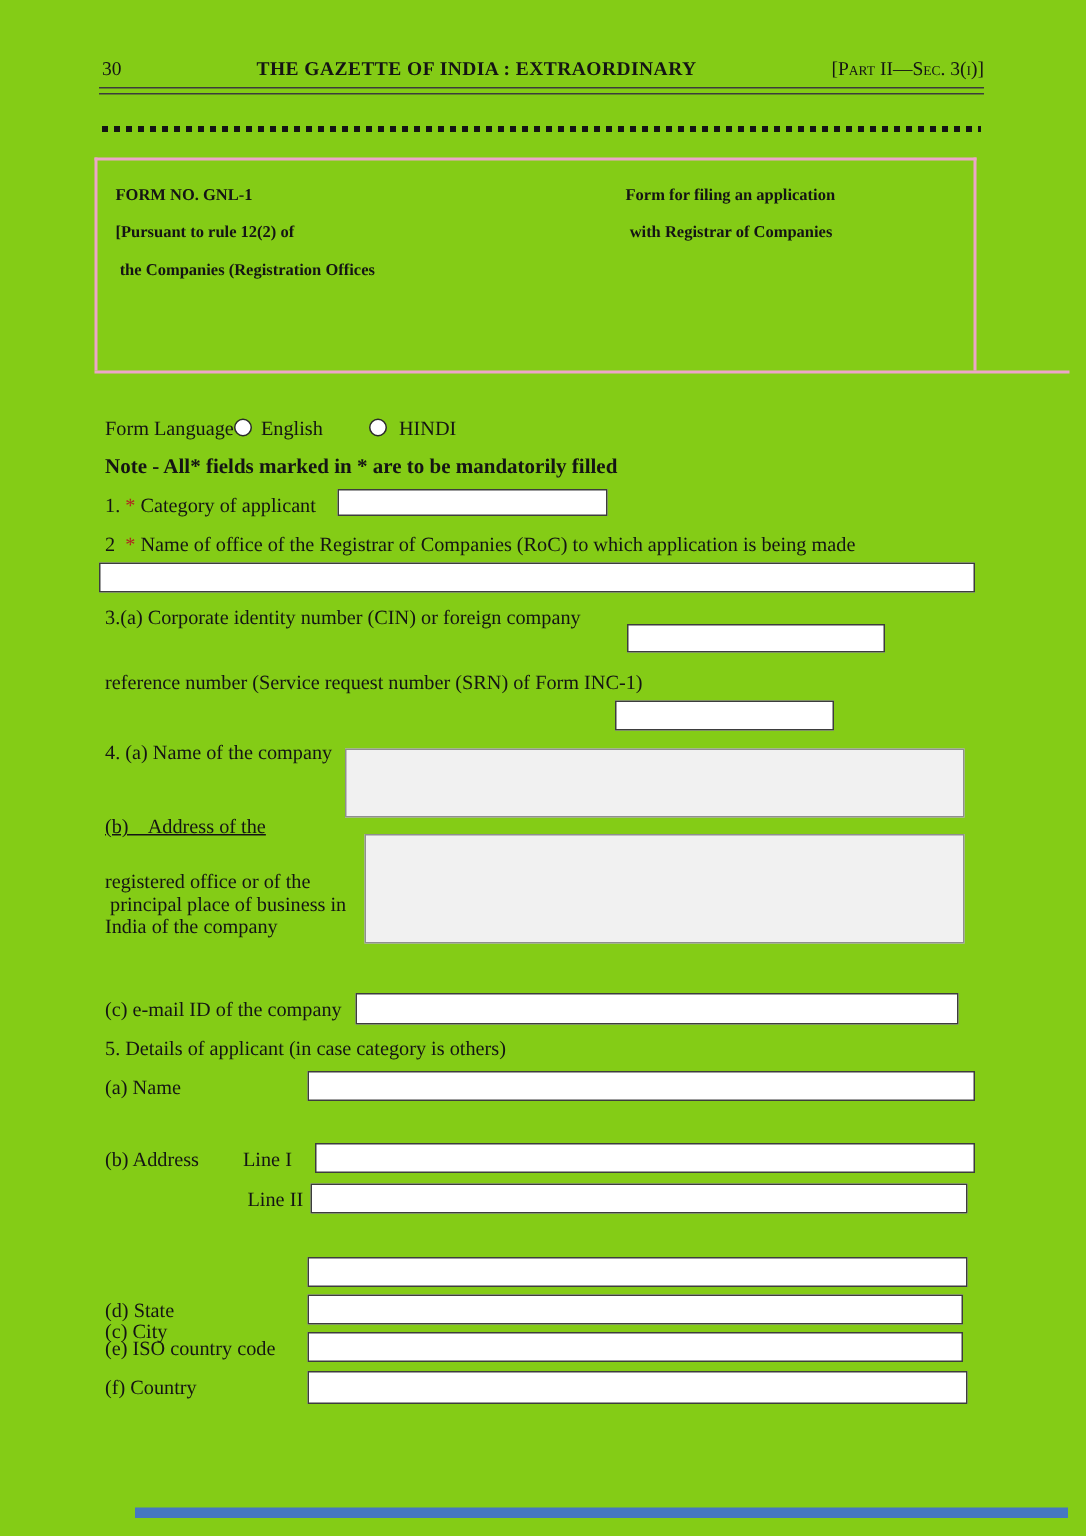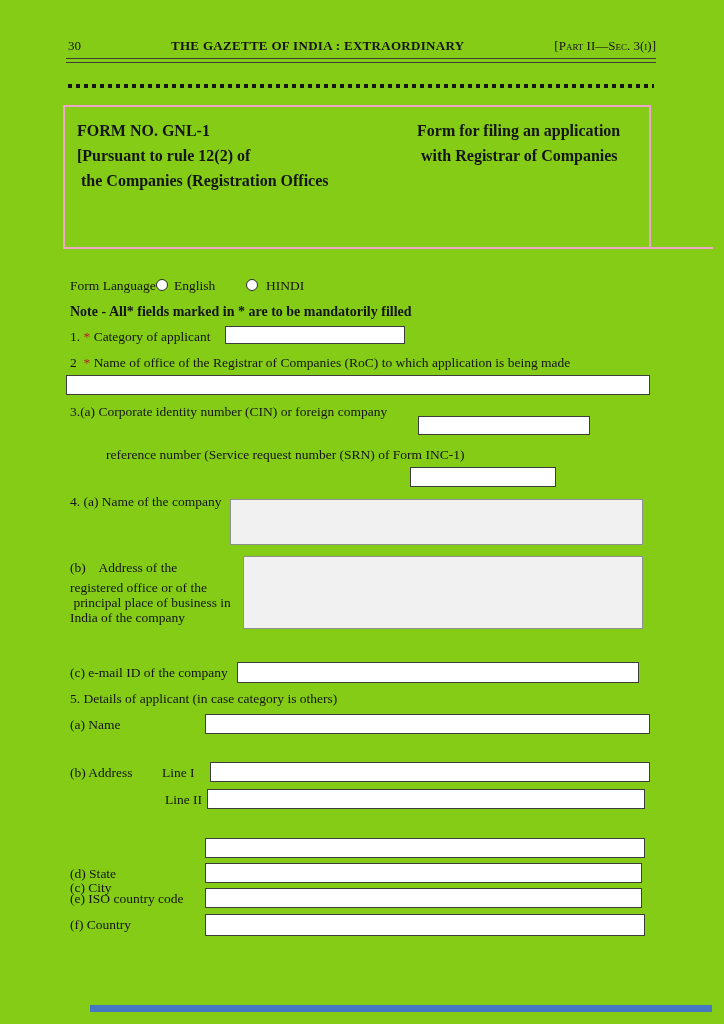--- a/index.html
+++ b/index.html
@@ -18,21 +18,21 @@
   .hdr-part { font-size:13px; font-variant:small-caps; }
   .dbl-rule { left:66px; top:58px; width:590px; height:3px;
               border-top:1px solid #3c3c3c; border-bottom:1px solid #3c3c3c; }
   .dots { left:68px; top:84px; width:586px; height:4px;
           background-image:repeating-linear-gradient(to right,#141414 0 4px,transparent 4px 8px); }
 
   
   .pink-box { left:63px; top:105px; width:584px; height:140px;
               border:2px solid #eda6c9; border-bottom:none; }
   .pink-bottom { left:63px; top:247px; width:650px; height:2px; background:#eda6c9; }
-  .fb-line { line-height:25px; font-weight:bold; font-size:16px; white-space:pre-wrap; }
+  .fb-line { line-height:25px; font-weight:bold; font-size:11px; white-space:pre-wrap; }
   .fb-left  { position:absolute; left:12px; top:11px; }
   .fb-right { position:absolute; left:352px; top:11px; }
 
   
   .radio { position:absolute; width:12px; height:12px; border:1px solid #2a2a2a;
            border-radius:50%; background:#fff; box-sizing:border-box; cursor:pointer; }
 
   .note { font-weight:bold; font-size:14px; }
   .star { color:#b22222; }
 
@@ -82,29 +82,29 @@
 
   <div class="abs note" style="left:70px; top:304px;">Note - All* fields marked in * are to be mandatorily filled</div>
 
   <div class="lbl" style="left:70px; top:329px;"><span>1. </span><span class="star">*</span><span> Category of applicant</span></div>
   <input type="text" class="tin" style="left: 225px; top: 326px; width: 180px; height: 18px;" value="">
 
   <div class="lbl" style="left:70px; top:355px;"><span>2  </span><span class="star">*</span><span> Name of office of the Registrar of Companies (RoC) to which application is being made</span></div>
   <input type="text" class="tin" style="left: 66px; top: 375px; width: 584px; height: 20px;" value="">
 
   <div class="lbl" style="left:70px; top:404px; width:365px;">3.(a) Corporate identity number (CIN) or foreign company</div>
-  <div class="lbl" style="left:70px; top:447px; width:380px;margin-left:36px;">reference number (Service request number (SRN) of Form INC-1)</div>
+  <div class="lbl" style="left:70px; top:447px; width:380px;">reference number (Service request number (SRN) of Form INC-1)</div>
   <input type="text" class="tin" style="left: 418px; top: 416px; width: 172px; height: 19px;" value="">
 
   <input type="text" class="tin" style="left: 410px; top: 467px; width: 146px; height: 20px;" value="">
 
   <div class="lbl" style="left:70px; top:494px;">4. (a) Name of the company</div>
   <textarea class="tarea" style="left: 230px; top: 499px; width: 413px; height: 46px;"></textarea>
 
-  <div class="lbl" style="left:70px; top:560px;">(b)    Address of the</div>
+  <div class="lbl" style="left:70px; top:543px;text-decoration:underline;">(b)    Address of the</div>
   <div class="lbl" style="left:70px; top:580px;">registered office or of the</div>
   <div class="lbl" style="left:70px; top:595px;"> principal place of business in</div>
   <div class="lbl" style="left:70px; top:610px;">India of the company</div>
   <textarea class="tarea" style="left: 243px; top: 556px; width: 400px; height: 73px;"></textarea>
 
   <div class="lbl" style="left:70px; top:665px;">(c) e-mail ID of the company</div>
   <input type="text" class="tin" style="left: 237px; top: 662px; width: 402px; height: 21px;" value="">
 
   <div class="lbl" style="left:70px; top:691px;">5. Details of applicant (in case category is others)</div>
 

